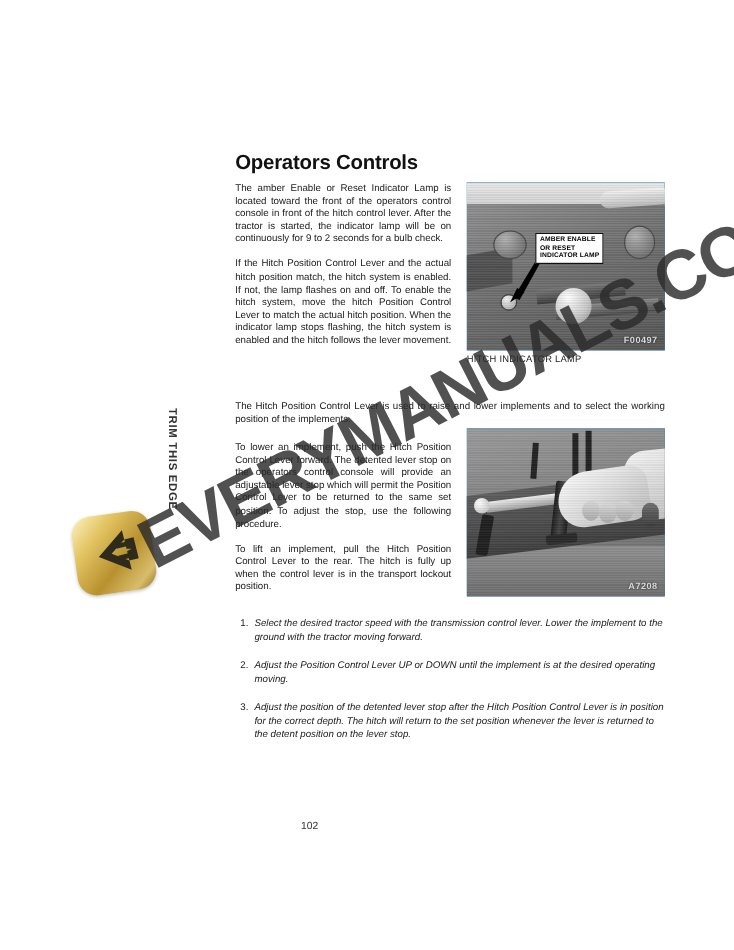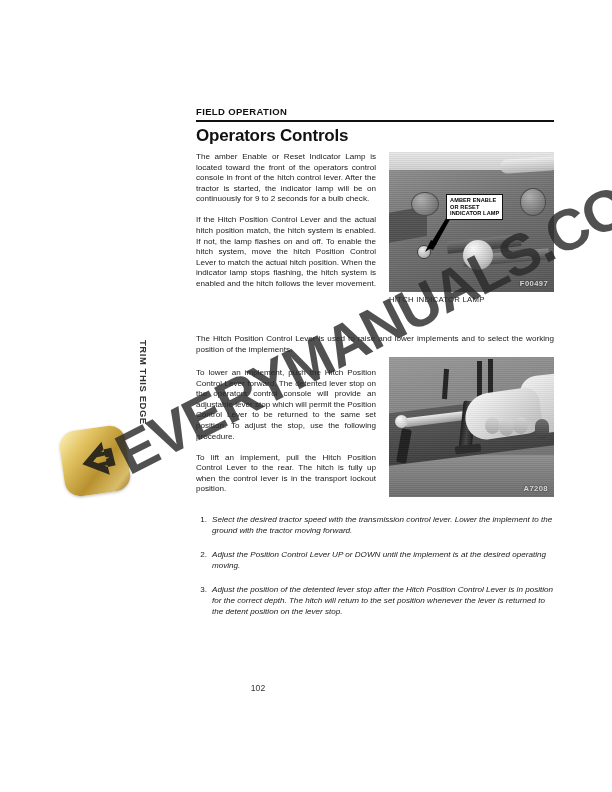--- a/index.html
+++ b/index.html
@@ -355,24 +355,20 @@
     color: #333333;
   }
 </style>
 </head>
 <body>
 
 <div class="page">
 
   <div class="trim-edge">TRIM THIS EDGE</div>
 
-  <div class="header">
-    <div class="header-title">FIELD OPERATION</div>
-    <div class="header-rule"></div>
-  </div>
 
   <h1 class="section-title">Operators Controls</h1>
 
   <div class="col-left">
     <p>The amber Enable or Reset Indicator Lamp is located toward the front of the operators control console in front of the hitch control lever. After the tractor is started, the indicator lamp will be on continuously for 9 to 2 seconds for a bulb check.</p>
     <p>If the Hitch Position Control Lever and the actual hitch position match, the hitch system is enabled. If not, the lamp flashes on and off. To enable the hitch system, move the hitch Position Control Lever to match the actual hitch position. When the indicator lamp stops flashing, the hitch system is enabled and the hitch follows the lever movement.</p>
   </div>
 
   <p class="full-para" id="full-para-1">The Hitch Position Control Lever is used to raise and lower implements and to select the working position of the implements.</p>
 

